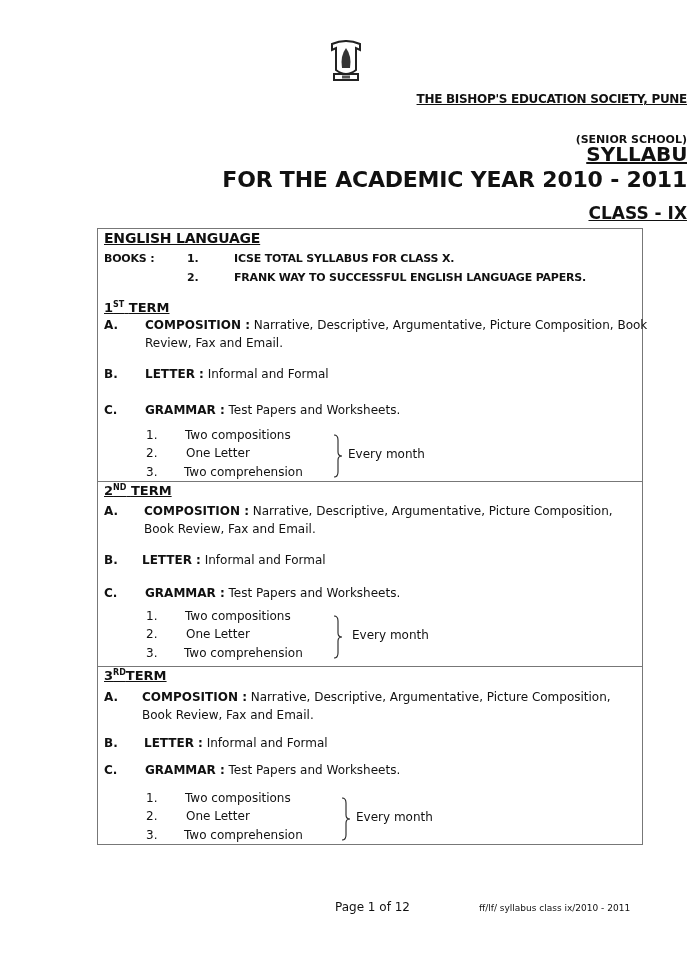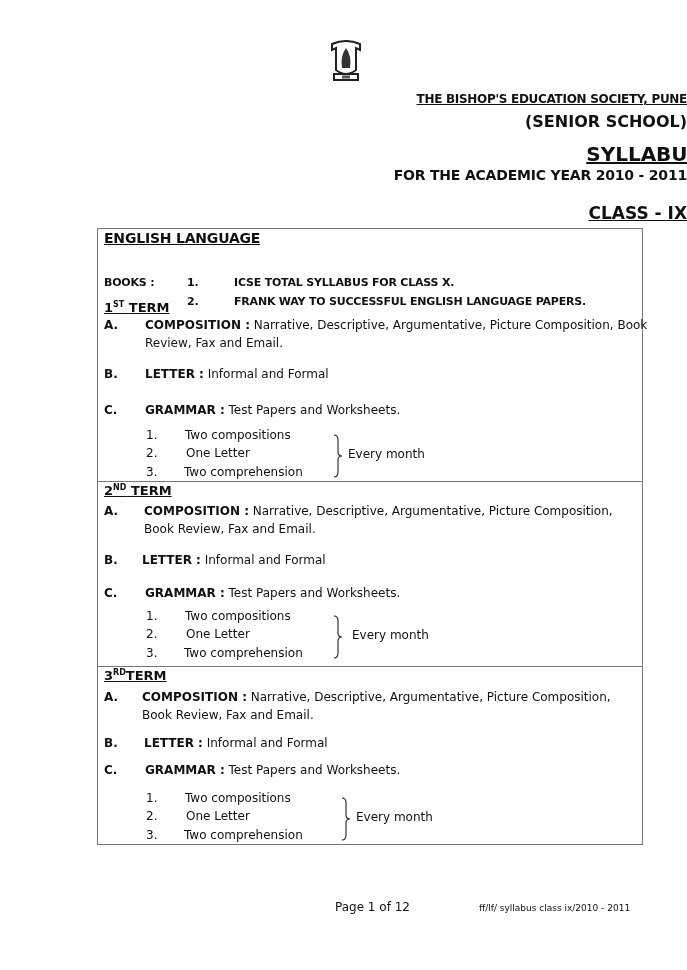--- a/index.html
+++ b/index.html
@@ -24,23 +24,23 @@
       white-space: nowrap;
     }
 
     #logo {
       left: 328px;
       top: 40px;
       width: 36px;
       height: 44px;
     }
     #society { top: 92px; font-size: 12px; font-weight: bold; text-decoration: underline; letter-spacing: -0.3px; }
-    #senior { top: 112px; font-size: 16px; font-weight: bold; }
+    #senior { top: 133px; font-size: 11px; font-weight: bold; }
     #syllabus-title { top: 142px; font-size: 20px; font-weight: bold; text-decoration: underline; margin-left: 15px; }
-    #year { top: 167px; font-size: 14px; font-weight: bold; letter-spacing: -0.2px; }
+    #year { top: 167px; font-size: 22px; font-weight: bold; letter-spacing: -0.2px; }
     #class { top: 203px; font-size: 17px; font-weight: bold; text-decoration: underline; }
 
     #syllabus-box {
       position: absolute;
       left: 97px;
       top: 228px;
       width: 546px;
       height: 617px;
       border: 1.5px solid #777777;
       box-sizing: border-box;
@@ -57,21 +57,20 @@
       font-size: 14px;
       font-weight: bold;
       text-decoration: underline;
       letter-spacing: -0.2px;
     }
     .small-bold {
       font-size: 11px;
       font-weight: bold;
       white-space: nowrap;
       letter-spacing: -0.2px;
-      margin-top: 24px;
     }
     .term-head {
       font-size: 13px;
       font-weight: bold;
       white-space: nowrap;
       text-decoration: underline;
     }
     .term-head sup {
       font-size: 8px;
       vertical-align: 5px;

